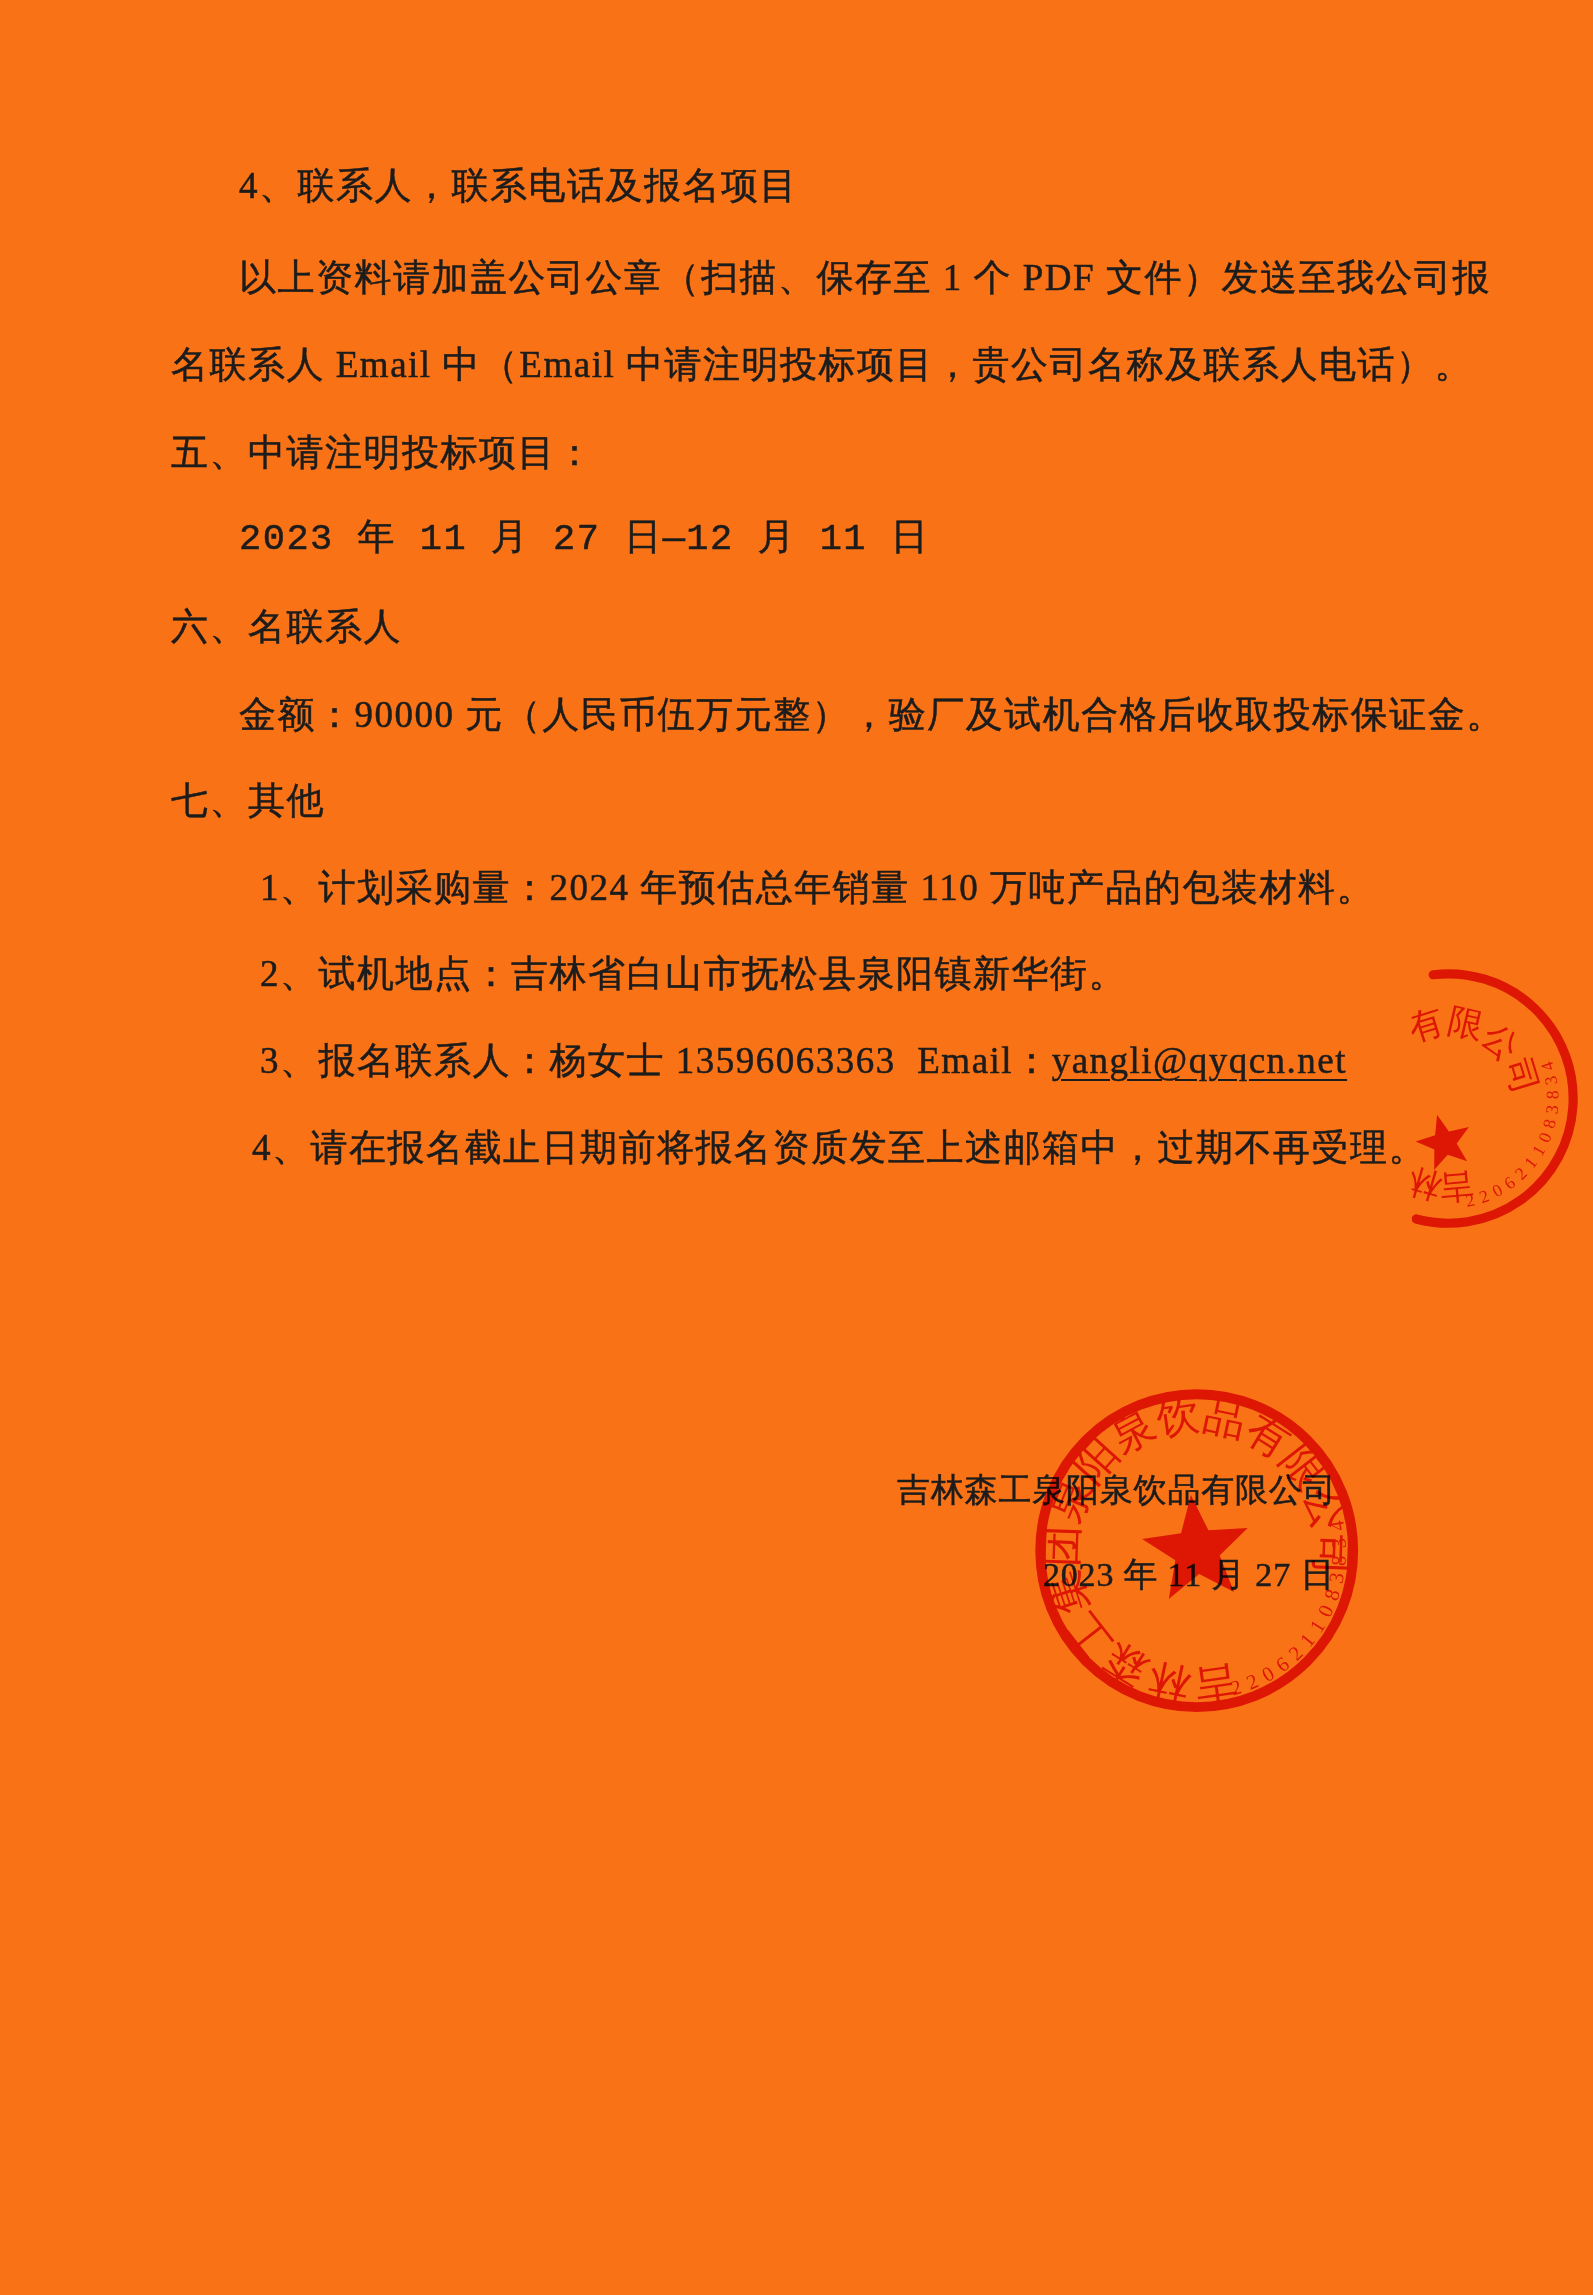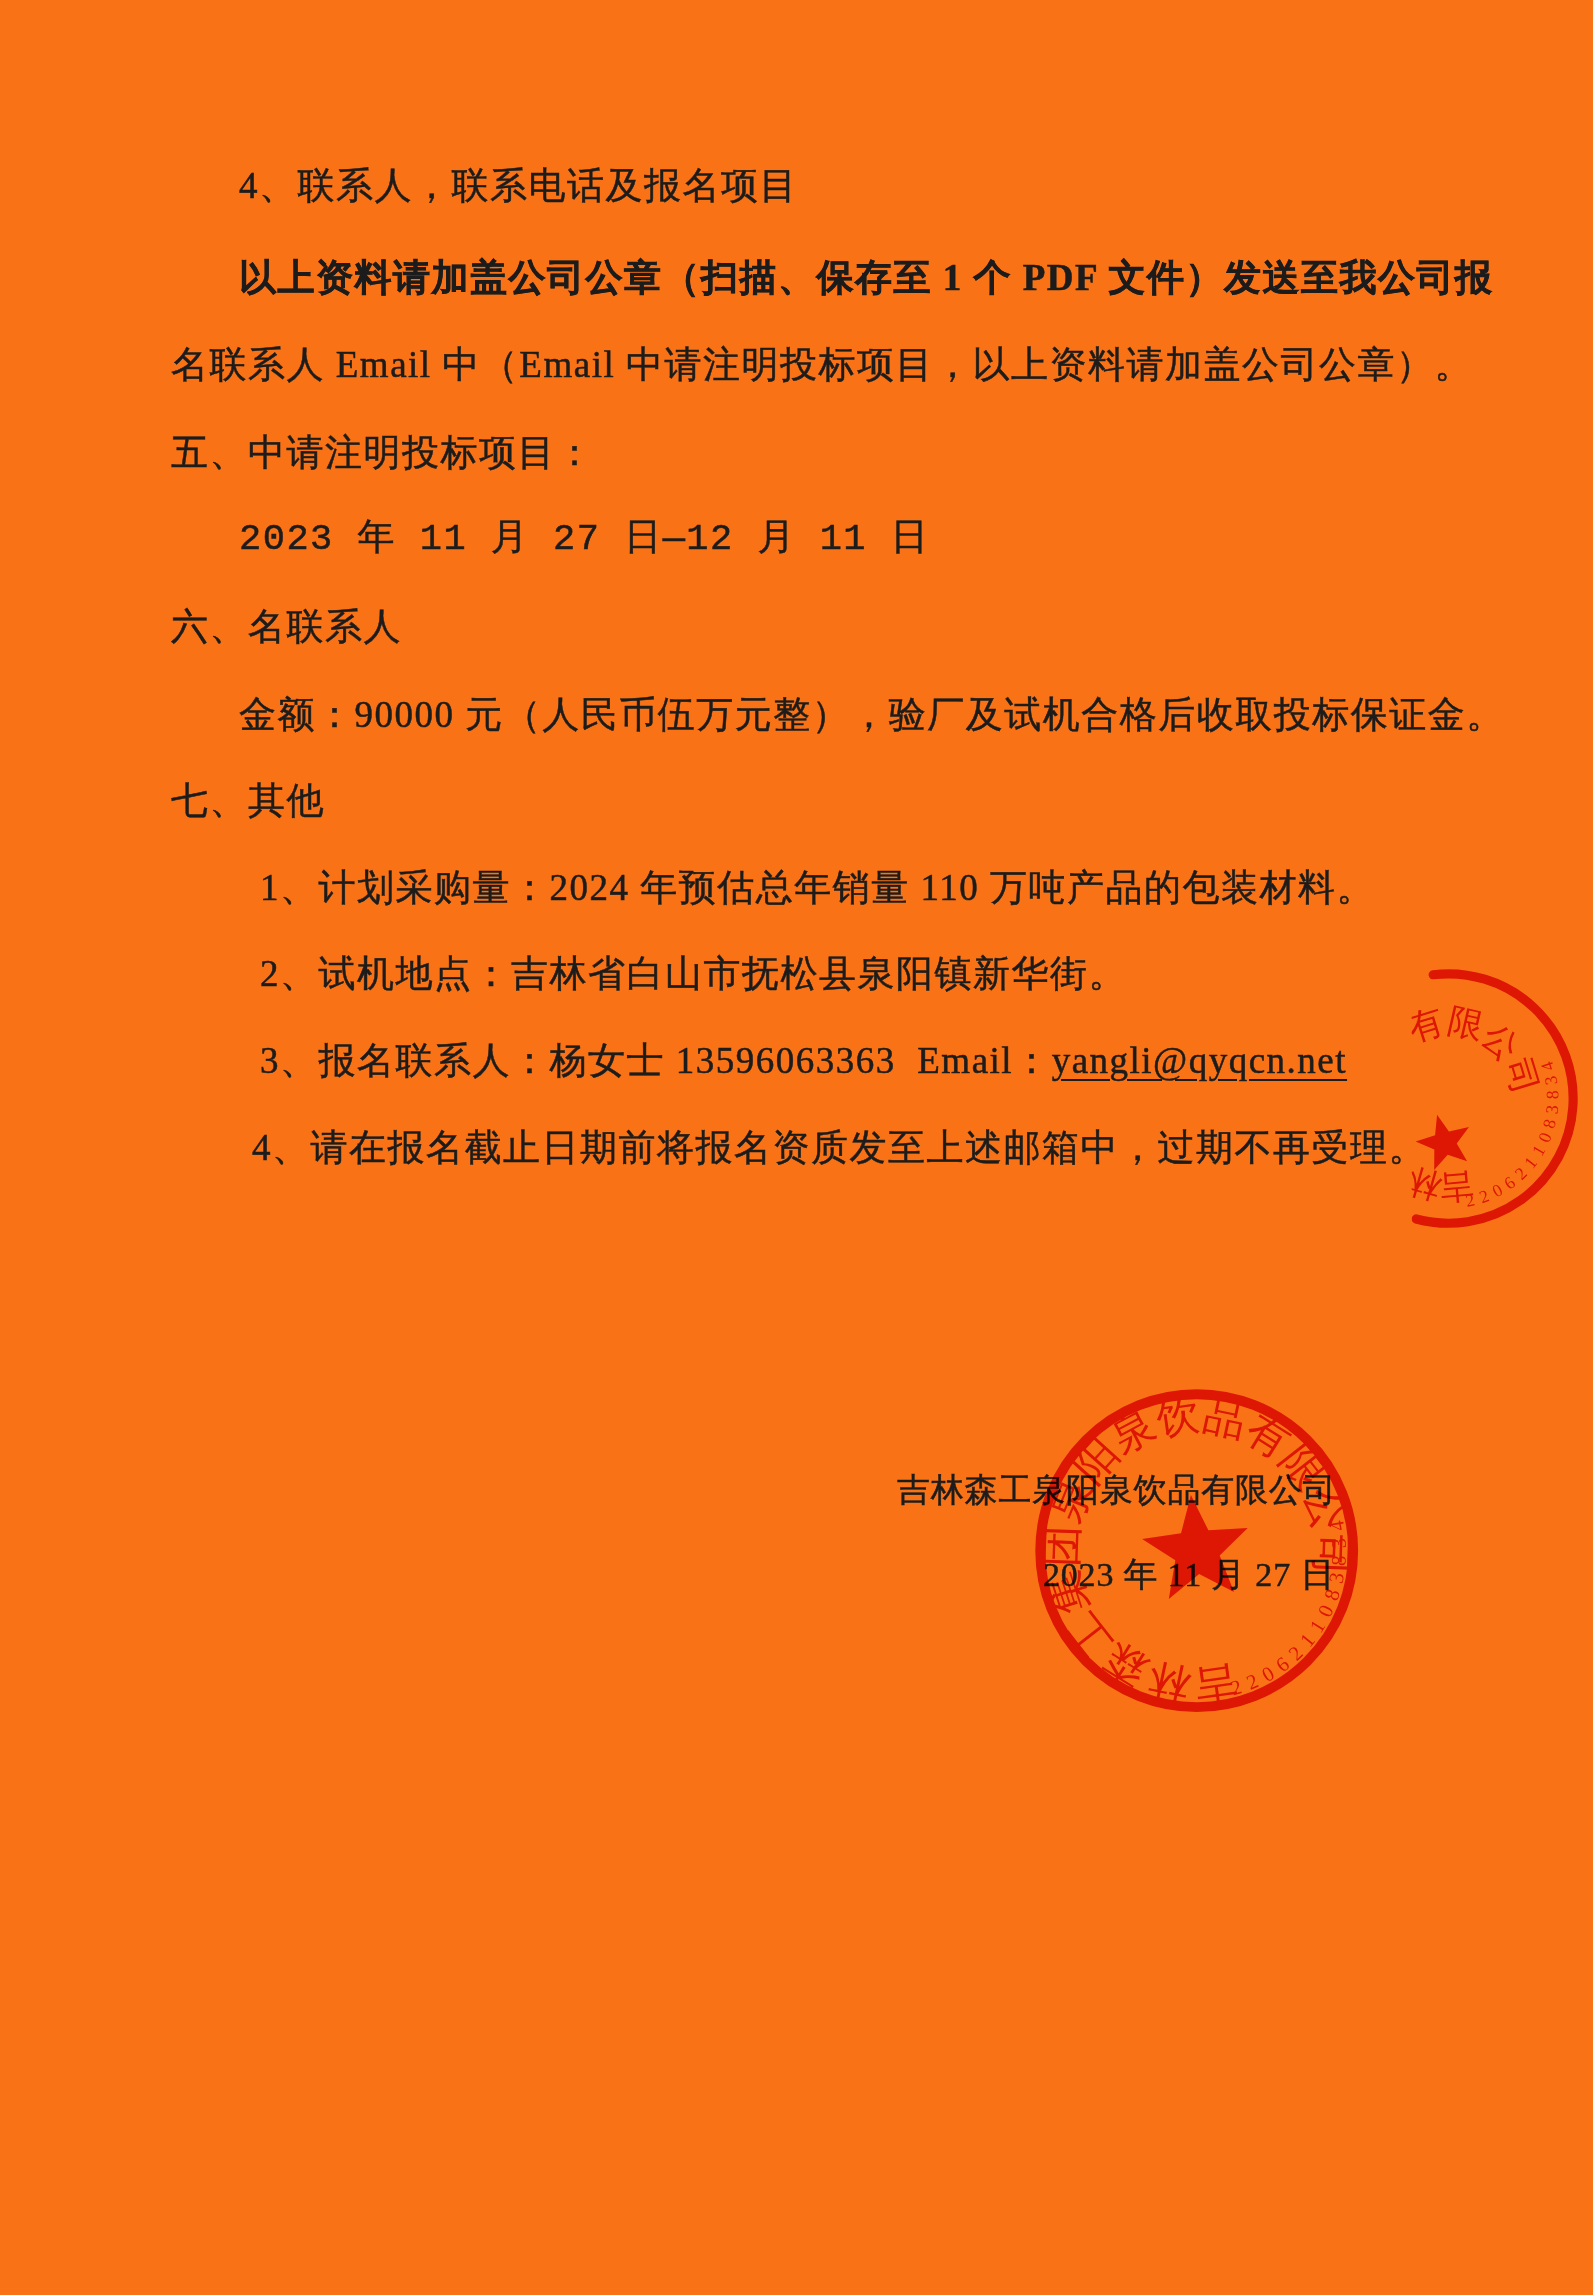--- a/index.html
+++ b/index.html
@@ -44,22 +44,22 @@
     text-anchor:middle;
     dominant-baseline:central;
   }
 </style>
 </head>
 <body>
 
 <div id="page">
   <div id="doc-lines">
       <div class="doc-line" style="left: 239px; top: 167px;">4、联系人，联系电话及报名项目</div>
-      <div class="doc-line" style="left: 239px; top: 259px; font-weight: bold;">以上资料请加盖公司公章（扫描、保存至 1 个 PDF 文件）发送至我公司报</div>
-      <div class="doc-line" style="left: 171px; top: 346px;">名联系人 Email 中（Email 中请注明投标项目，以上资料请加盖公司公章）。</div>
+      <div class="doc-line" style="left: 239px; top: 259px;">以上资料请加盖公司公章（扫描、保存至 1 个 PDF 文件）发送至我公司报</div>
+      <div class="doc-line" style="left: 171px; top: 346px;">名联系人 Email 中（Email 中请注明投标项目，贵公司名称及联系人电话）。</div>
       <div class="doc-line" style="left: 171px; top: 434px;">五、中请注明投标项目：</div>
       <div class="doc-line" style="left: 239px; top: 521px; font-family: Liberation Mono, monospace;">2023 年 11 月 27 日—12 月 11 日</div>
       <div class="doc-line" style="left: 171px; top: 608px;">六、名联系人</div>
       <div class="doc-line" style="left: 239px; top: 696px;">金额：90000 元（人民币伍万元整），验厂及试机合格后收取投标保证金。</div>
       <div class="doc-line" style="left: 171px; top: 782px;">七、其他</div>
       <div class="doc-line" style="left: 260px; top: 869px;">1、计划采购量：2024 年预估总年销量 110 万吨产品的包装材料。</div>
       <div class="doc-line" style="left: 260px; top: 955px;">2、试机地点：吉林省白山市抚松县泉阳镇新华街。</div>
       <div class="doc-line" style="left: 260px; top: 1042px; text-align: right;">3、报名联系人：杨女士 13596063363  Email：<span class="u">yangli@qyqcn.net</span></div>
       <div class="doc-line" style="left: 252px; top: 1129px;">4、请在报名截止日期前将报名资质发至上述邮箱中，过期不再受理。</div>
     </div>

